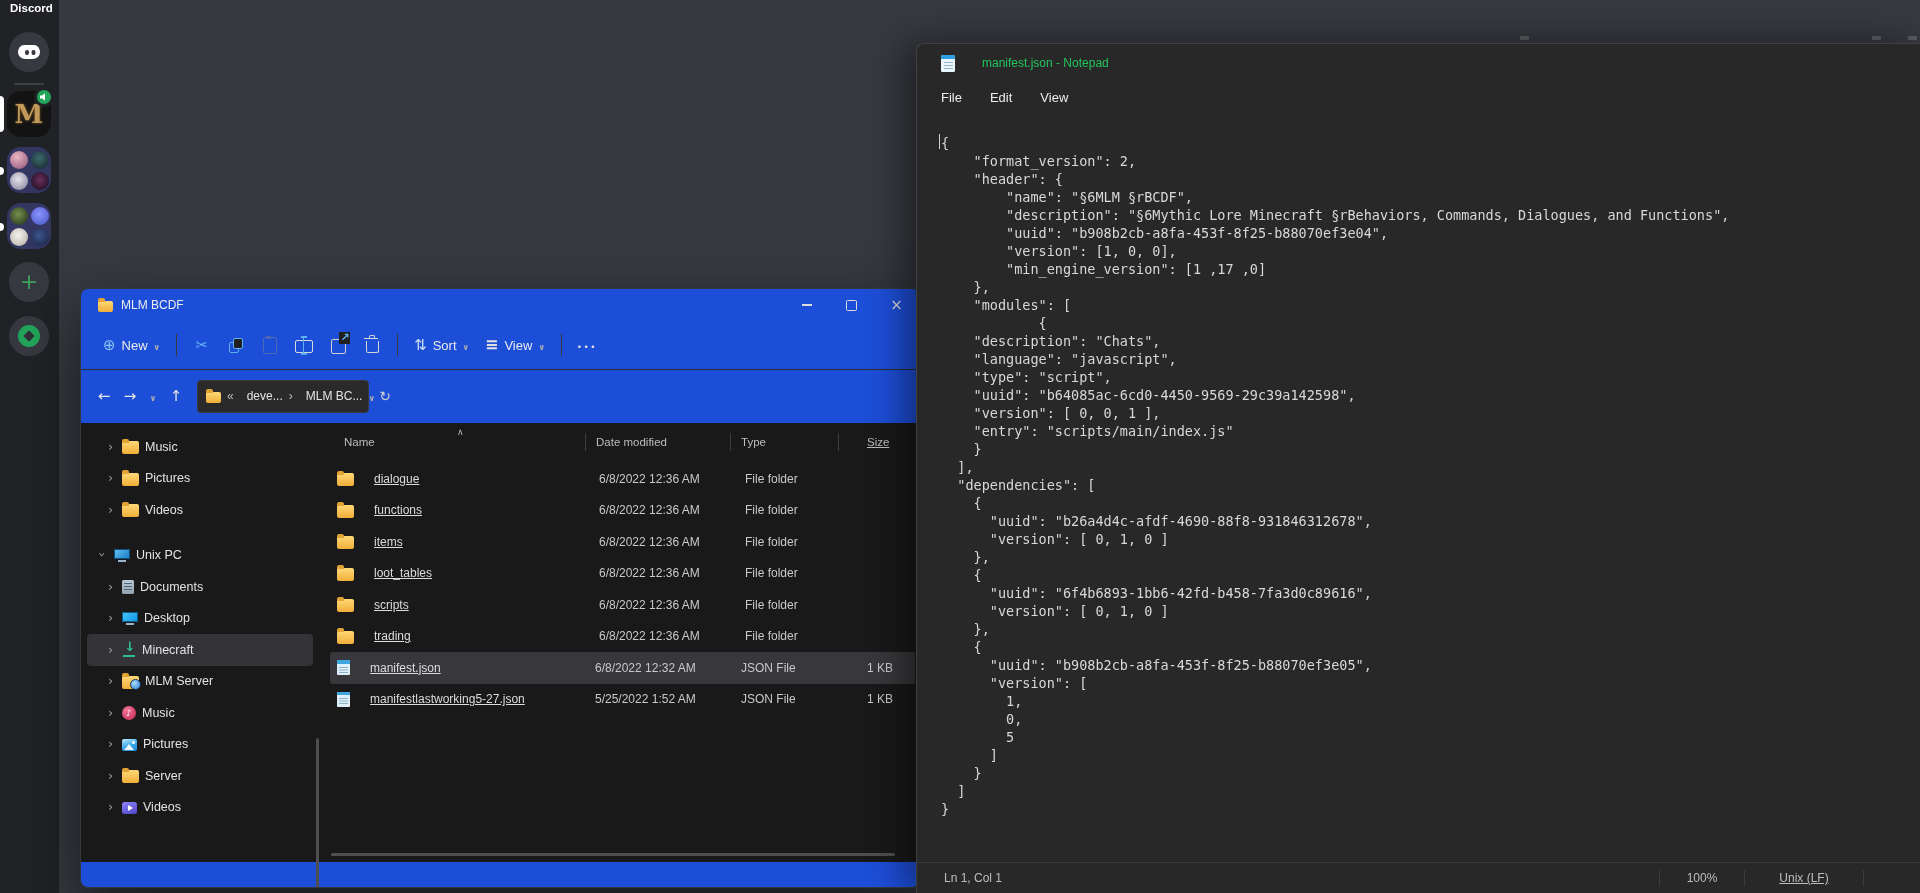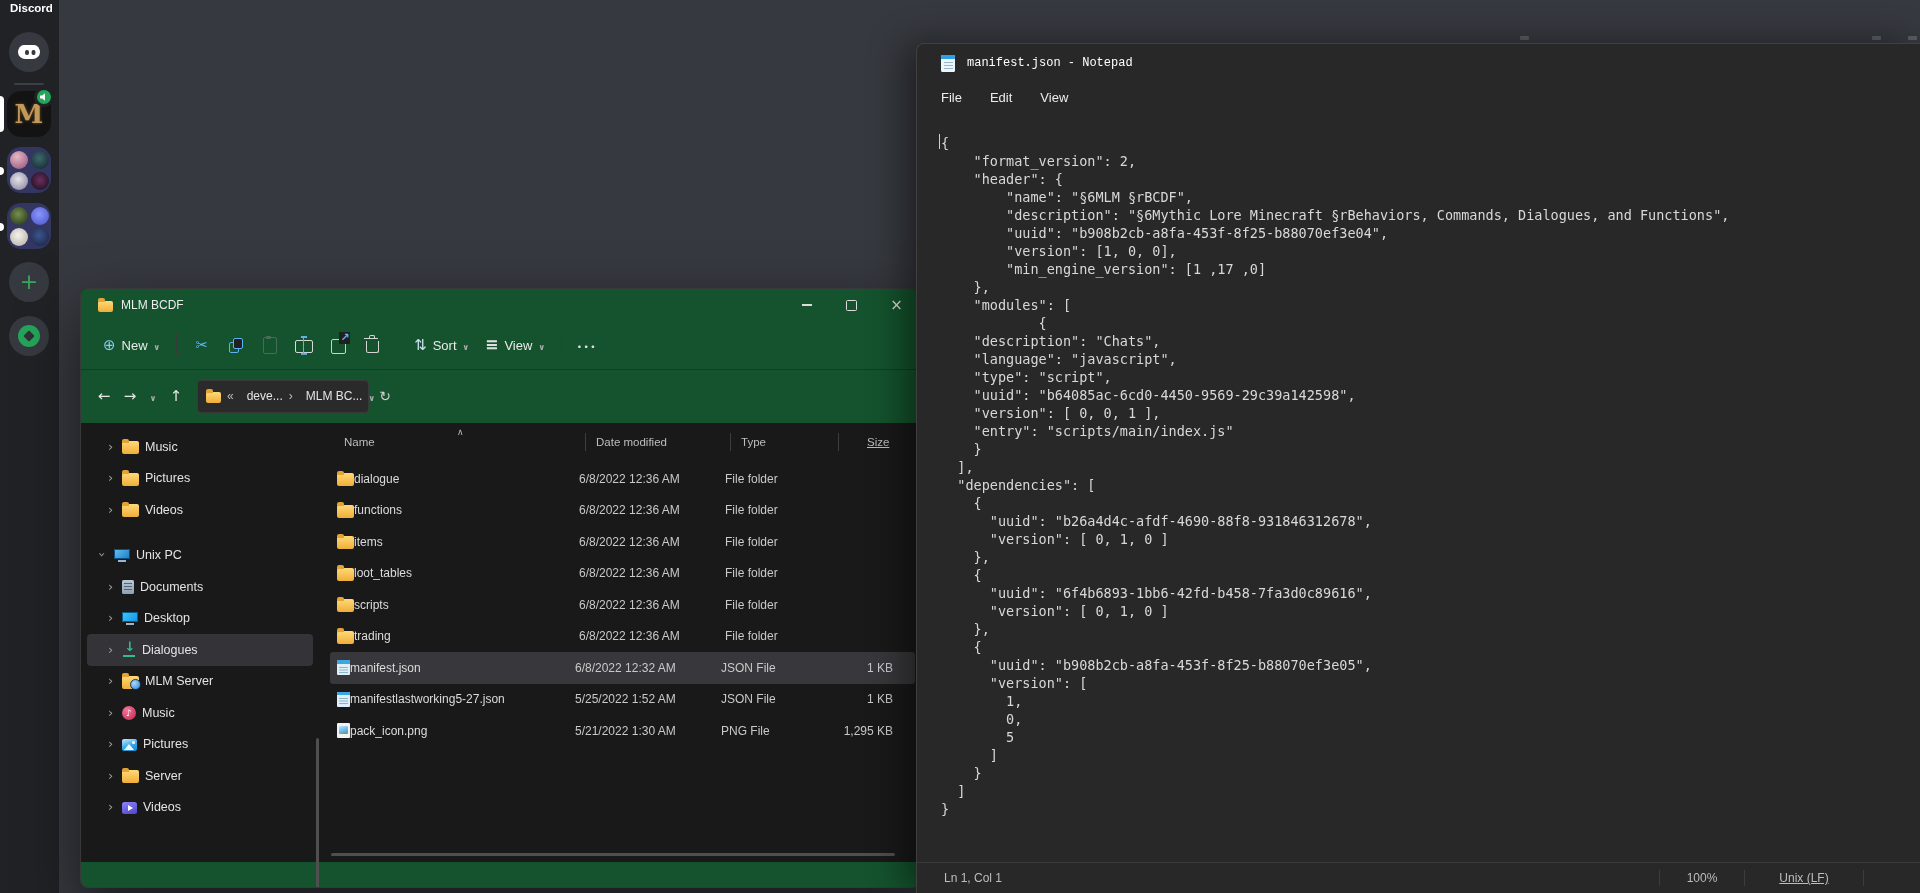--- a/index.html
+++ b/index.html
@@ -112,21 +112,21 @@
   .ic-more::before{content:"•••";font:9px/1 "DejaVu Sans",sans-serif;letter-spacing:1.5px;color:#e0e0e0;}
   .ic-newplus::before{content:"⊕";font:15px/1 "DejaVu Sans",sans-serif;color:#8ec7f2;}
   .ic-chevD::before{content:"∨";font:700 8px/1 "DejaVu Sans",sans-serif;color:#b0b0b0;}
   .ic-refresh::before{content:"↻";font:14px/1 "DejaVu Sans",sans-serif;color:#d0d0d0;}
   .nav-glyph{font:15px/1 "DejaVu Sans",sans-serif;color:#e6e6e6;}
   .chev{width:11px;text-align:center;margin-right:6px;flex:none;}
   .chev::before{content:"›";display:inline-block;font:13px/1 "DejaVu Sans",sans-serif;color:#9d9d9d;}
   .chev.open::before{transform:rotate(90deg);}
 
   
-  .ex-win{position:absolute;left:80px;top:288px;width:840px;height:600px;background:#14532d;border-radius:8px;
+  .ex-win{position:absolute;left:80px;top:288px;width:840px;height:600px;background:#1d4ed8;border-radius:8px;
      border:1px solid #383838;box-shadow:0 24px 60px rgba(0,0,0,.55);z-index:2;box-sizing:border-box;overflow:hidden;}
   .ex-titlebar{position:absolute;left:0;top:0;right:0;height:32px;display:flex;align-items:center;padding-left:17px;}
   .ex-title{font-size:12px;color:#ececec;margin-left:8px;}
   .ex-controls{position:absolute;right:0;top:0;height:32px;display:flex;}
   .wc{width:45px;height:32px;display:flex;align-items:center;justify-content:center;}
   .wc-min::before{content:"";width:10px;height:1.2px;background:#dcdcdc;}
   .wc-max::before{content:"";width:9px;height:9px;border:1.2px solid #dcdcdc;border-radius:1.5px;}
   .wc-close::before{content:"×";font:15px/1 "DejaVu Sans",sans-serif;color:#dcdcdc;}
   .ex-toolbar{position:absolute;left:0;top:32px;right:0;height:48px;display:flex;align-items:center;
      border-bottom:1px solid #2d2d2d;padding-left:14px;}
@@ -160,21 +160,21 @@
   .list{position:absolute;left:245px;top:0;right:0;bottom:0;}
   .lhead{display:flex;align-items:center;height:22px;margin-top:8px;padding-left:18px;color:#bdbdbd;font-size:11.5px;position:relative;}
   .lh-name{width:241px;position:relative;}
   .lh-caret{position:absolute;left:113px;top:-8px;font:9px/1 "DejaVu Sans",sans-serif;color:#bdbdbd;}
   .lh-sep{width:1px;height:18px;background:#3d3d3d;margin-right:10px;}
   .lh-date{width:134px;} .lh-type{width:97px;} .lh-size{flex:1;padding-left:18px;text-decoration:underline;}
   .rows{margin-top:10px;}
   .frow{height:31.5px;display:flex;align-items:center;margin:0 4px;padding-left:7px;border-radius:3px;
      font-size:12px;color:#dcdcdc;}
   .frow.sel{background:#38383c;}
-  .f-name{width:225px;margin-left:0;white-space:nowrap;overflow:hidden;}
+  .f-name{width:225px;margin-left:20px;white-space:nowrap;overflow:hidden;text-decoration:underline;}
   .f-date{width:146px;color:#c9c9c9;}
   .f-type{width:110px;color:#c9c9c9;}
   .f-size{flex:1;text-align:right;padding-right:22px;color:#c9c9c9;}
   .hscroll{position:absolute;left:250px;bottom:6px;width:564px;height:3px;background:#4f4f4f;border-radius:2px;}
   
   .ex-status{position:absolute;left:0;right:0;bottom:0;height:25px;background:#202020;border-top:1px solid #2d2d2d;
      display:flex;align-items:center;padding-left:16px;font-size:11.5px;color:#c8c8c8;}
   .vline{width:1px;height:12px;background:#4a4a4a;margin:0 10px;}
   .sb-text{white-space:pre;}
   .sb-views{position:absolute;right:10px;top:2px;display:flex;gap:4px;}
@@ -183,21 +183,21 @@
   .ic-sbdetails{width:12px;height:10px;background:repeating-linear-gradient(180deg,#c8c8c8 0 1.4px,transparent 1.4px 4px);}
   .ic-sbthumb{width:11px;height:10px;border:1.2px solid #c8c8c8;border-radius:1px;}
   .ic-sbthumb::before{content:"";position:absolute;left:2px;top:4.5px;border-left:3px solid transparent;
      border-right:3px solid transparent;border-bottom:3.5px solid #c8c8c8;}
 
   
   .np-win{position:absolute;left:916px;top:43px;width:1004px;height:850px;background:#282828;z-index:3;
      border-top-left-radius:8px;border-left:1px solid #404040;border-top:1px solid #404040;
      box-shadow:-12px 0 36px rgba(0,0,0,.45);box-sizing:border-box;overflow:hidden;}
   .np-titlebar{height:38px;display:flex;align-items:center;padding-left:24px;}
-  .np-title{font-size:12px;color:#ffffff;margin-left:12px;font-family:Liberation Mono, monospace;}
+  .np-title{font-size:12px;color:#22c55e;margin-left:27px;}
   .np-menubar{height:30px;display:flex;align-items:center;padding-left:12px;gap:4px;}
   .np-menu{font-size:13px;color:#ececec;padding:4px 12px;border-radius:4px;}
   .np-editor{position:absolute;left:0;top:68px;right:0;bottom:30px;overflow:hidden;}
   .np-editor pre{margin:0;padding:22px 0 0 24px;font:13.5px/18px "DejaVu Sans Mono","Liberation Mono",monospace;
      color:#d8d8d8;white-space:pre;}
   .np-caret{position:absolute;left:22px;top:22px;width:1.3px;height:15px;background:#d0d0d0;}
   .np-status{position:absolute;left:0;right:0;bottom:0;height:30px;background:#282828;border-top:1px solid #3a3a3a;
      display:flex;align-items:center;font-size:12px;color:#bdbdbd;}
   .np-cursorpos{padding-left:27px;}
   .np-seg{display:flex;align-items:center;justify-content:center;height:100%;}
@@ -356,21 +356,21 @@
         <span class="lbl">Documents</span>
       </div>
       <div class="ti lvl2">
         <span class="chev"></span>
         <span class="ic ic-pc ic-desktop"></span>
         <span class="lbl">Desktop</span>
       </div>
       <div class="ti lvl2 sel">
         <span class="chev"></span>
         <span class="ic ic-down"></span>
-        <span class="lbl">Dialogues</span>
+        <span class="lbl">Minecraft</span>
       </div>
       <div class="ti lvl2">
         <span class="chev"></span>
         <span class="ic ic-folder globe"></span>
         <span class="lbl">MLM Server</span>
       </div>
       <div class="ti lvl2">
         <span class="chev"></span>
         <span class="ic ic-music"></span>
         <span class="lbl">Music</span>
@@ -455,27 +455,20 @@
           <span class="f-date">6/8/2022 12:32 AM</span>
           <span class="f-type">JSON File</span>
           <span class="f-size">1 KB</span>
         </div>
         <div class="frow">
           <span class="ic ic-json"></span>
           <span class="f-name">manifestlastworking5-27.json</span>
           <span class="f-date">5/25/2022 1:52 AM</span>
           <span class="f-type">JSON File</span>
           <span class="f-size">1 KB</span>
-        </div>
-        <div class="frow">
-          <span class="ic ic-png"></span>
-          <span class="f-name">pack_icon.png</span>
-          <span class="f-date">5/21/2022 1:30 AM</span>
-          <span class="f-type">PNG File</span>
-          <span class="f-size">1,295 KB</span>
         </div>
       </div>
     </div>
     <div class="hscroll"></div>
   </div>
 
 </div>
 
 <div class="np-win">
   <div class="np-titlebar">

